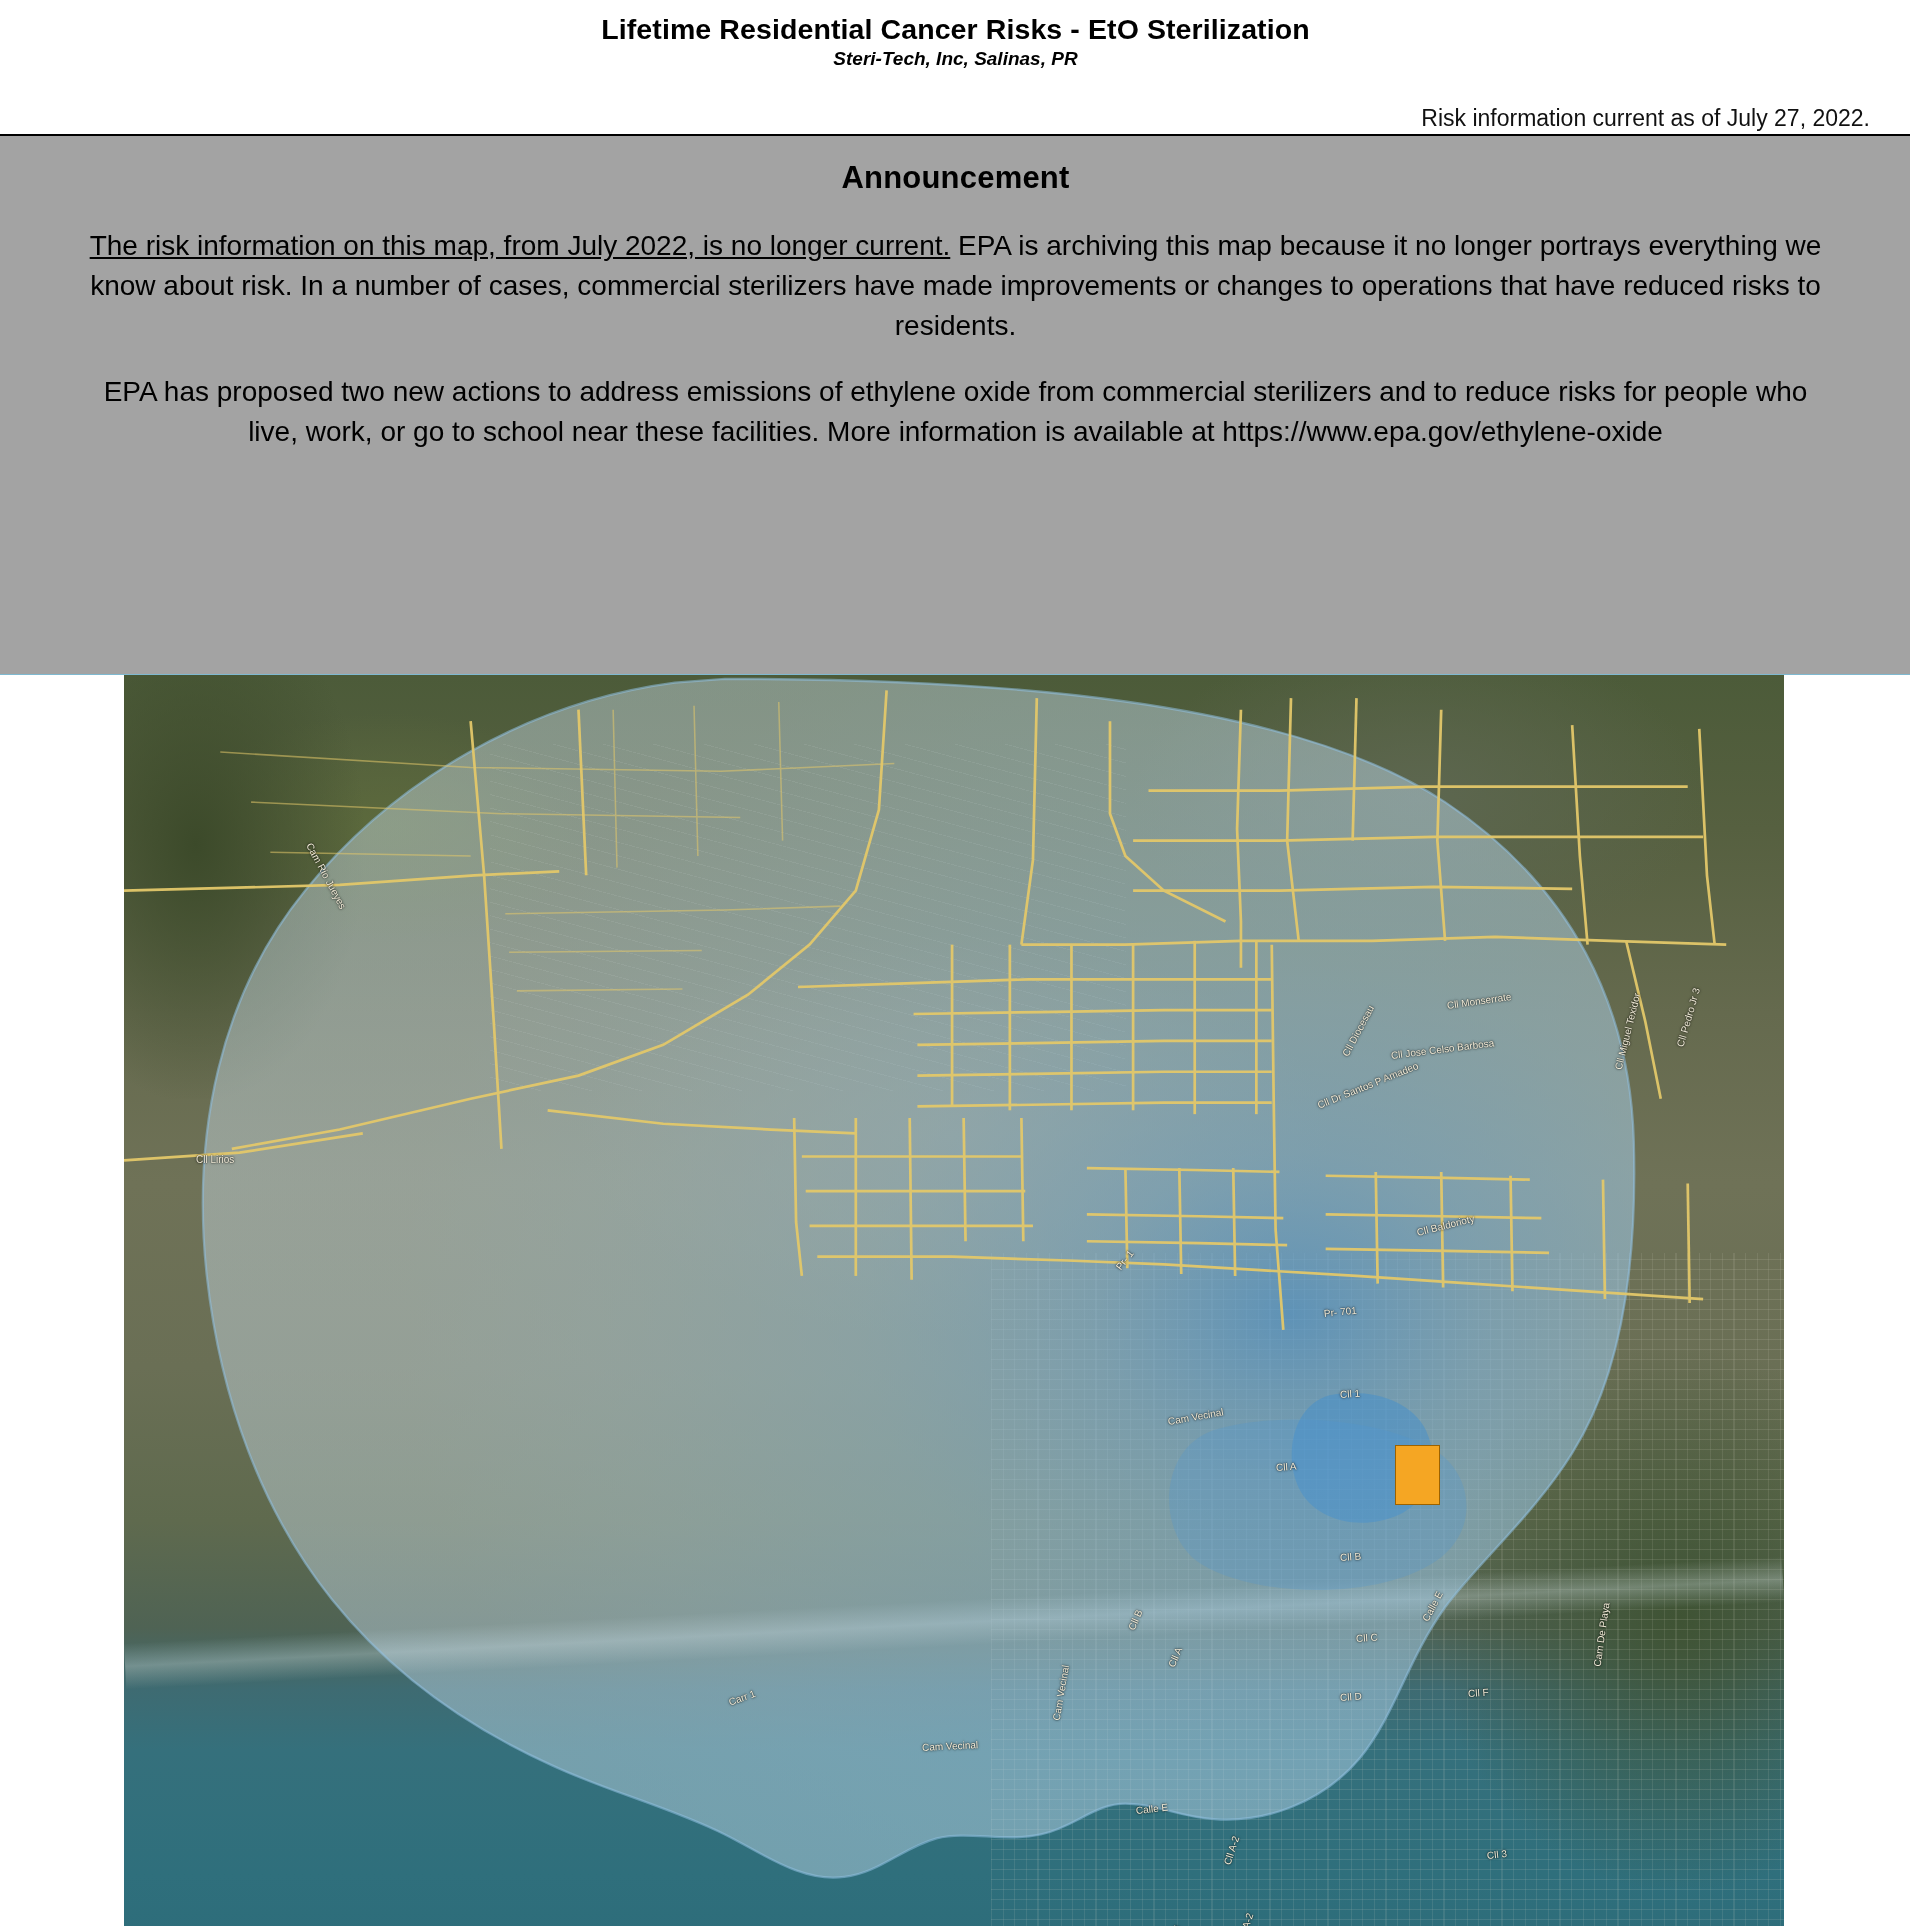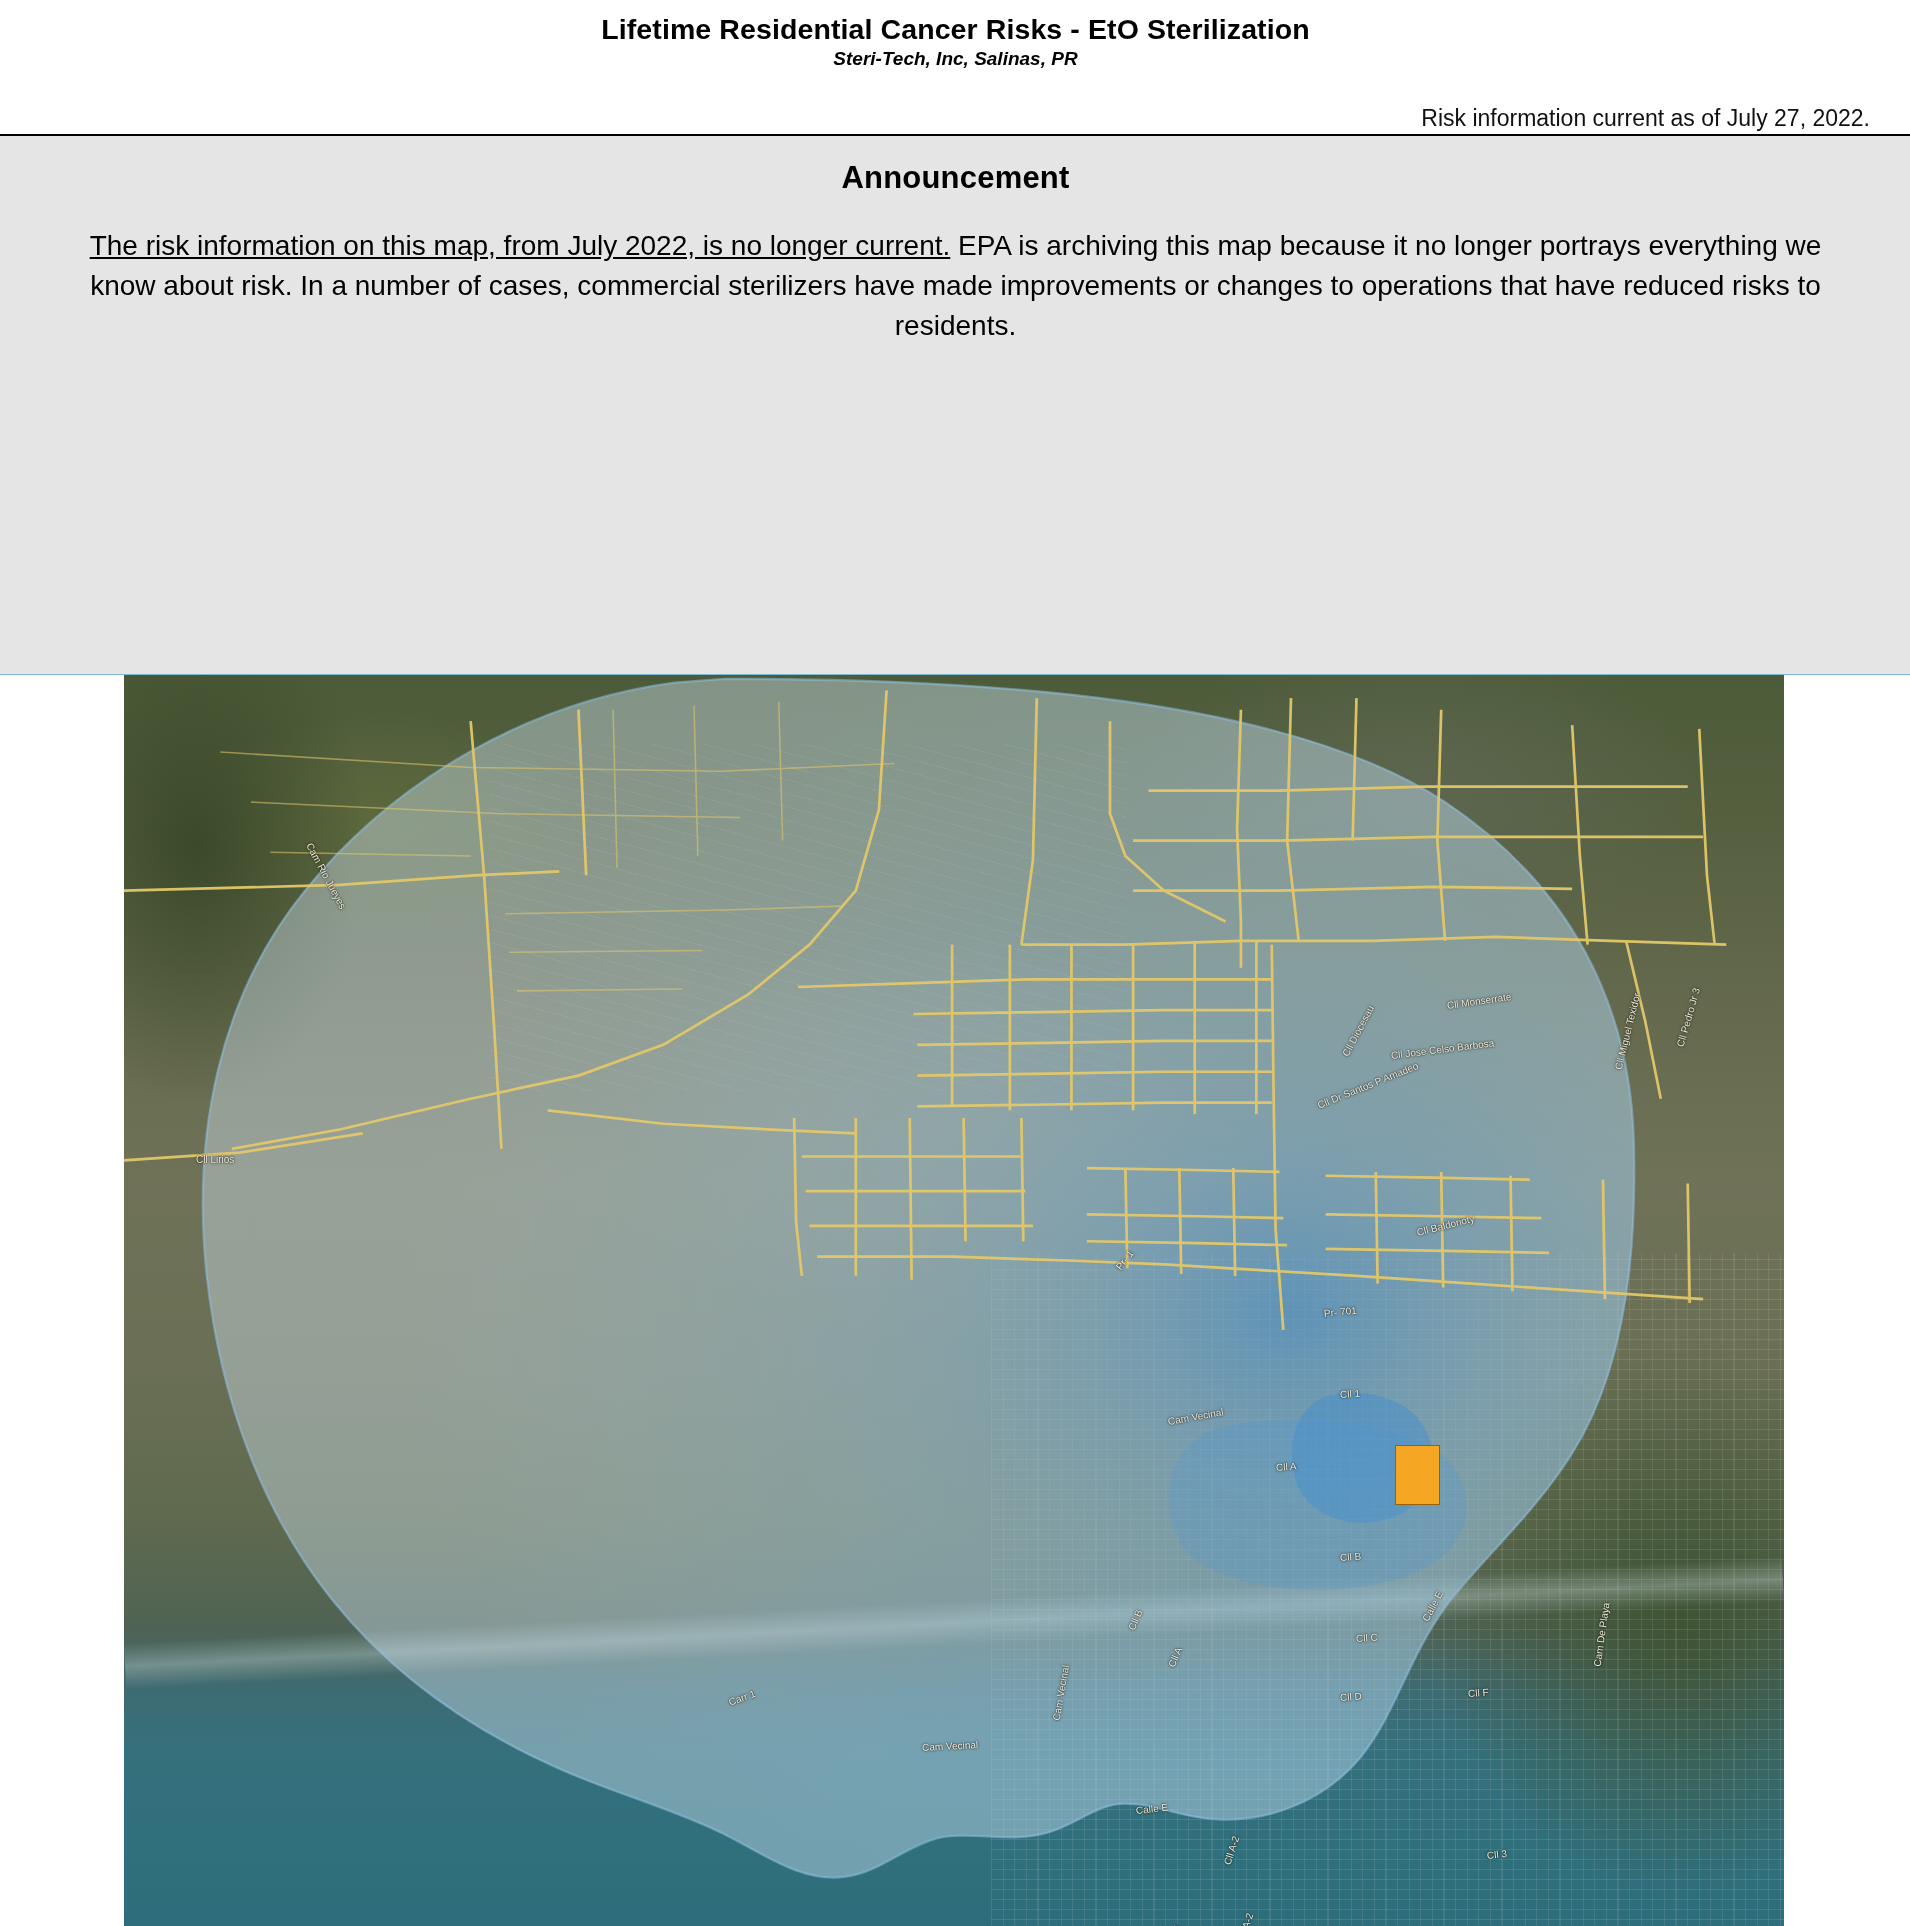--- a/index.html
+++ b/index.html
@@ -52,21 +52,21 @@
     background: #000000;
   }
 
   
   .announcement {
     position: absolute;
     top: 136px;
     left: 0;
     width: 1911px;
     height: 539px;
-    background: #e5e5e5;
+    background: #a3a3a3;
     box-sizing: border-box;
     border-bottom: 1.2px solid #7fb9d0;
     text-align: center;
     padding: 0 65px;
   }
   .announcement h2 {
     margin: 0;
     padding-top: 24px;
     font-size: 31px;
     font-weight: bold;
@@ -187,20 +187,21 @@
 <div class="header">
   <div class="title-line">Lifetime Residential Cancer Risks - EtO Sterilization</div>
   <div class="subtitle-line">Steri-Tech, Inc, Salinas, PR</div>
 </div>
 <div class="risk-current">Risk information current as of July 27, 2022.</div>
 <div class="hrule"></div>
 
 <div class="announcement">
   <h2>Announcement</h2>
   <p class="para1"><span class="ul">The risk information on this map, from July 2022, is no longer current.</span><span> EPA is archiving this map because it no longer portrays everything we know about risk. In a number of cases, commercial sterilizers have made improvements or changes to operations that have reduced risks to residents.</span></p>
+  <p class="para2">EPA has proposed two new actions to address emissions of ethylene oxide from commercial sterilizers and to reduce risks for people who live, work, or go to school near these facilities. More information is available at https://www.epa.gov/ethylene-oxide</p>
 </div>
 
 <div class="map-frame">
   <div class="sat-base"></div>
   <div class="veg-left"></div>
   <div class="veg-right"></div>
   <div class="urban2"></div>
   <div class="urban"></div>
   <div class="surf"></div>
 

